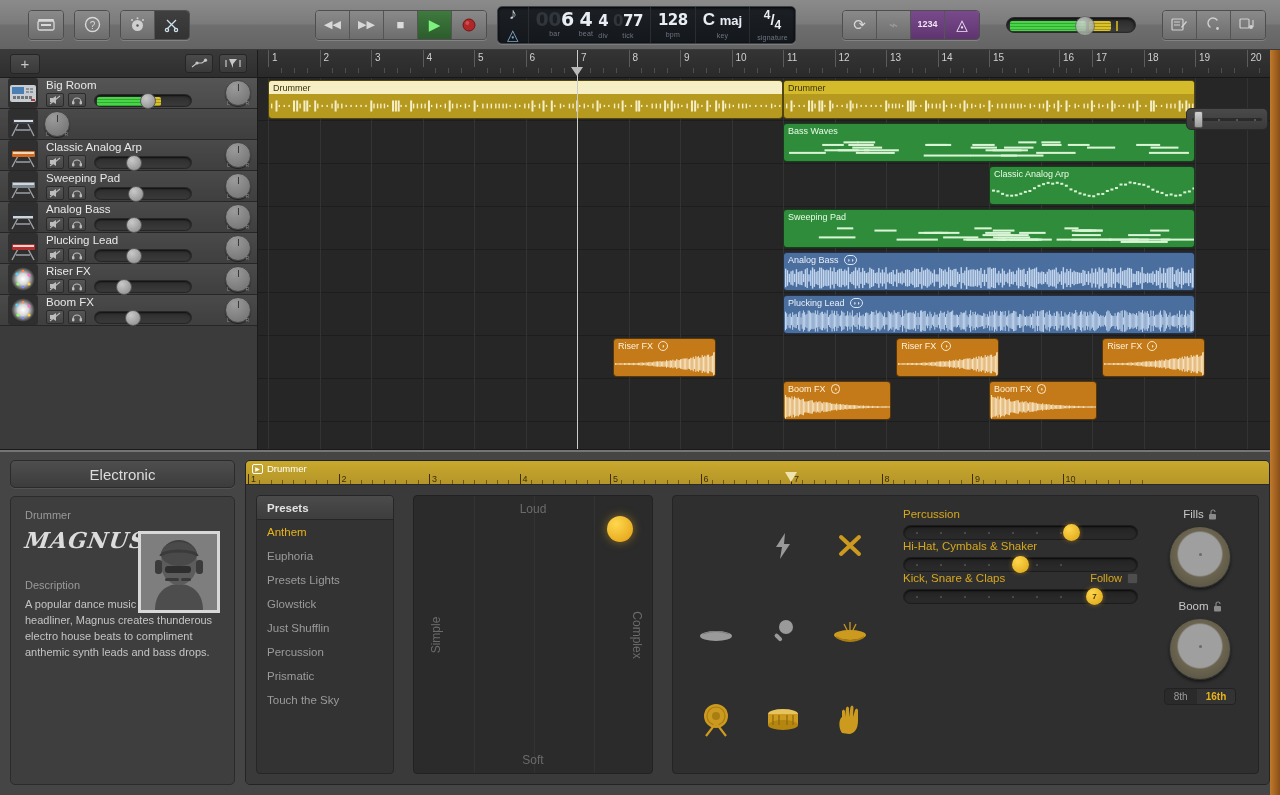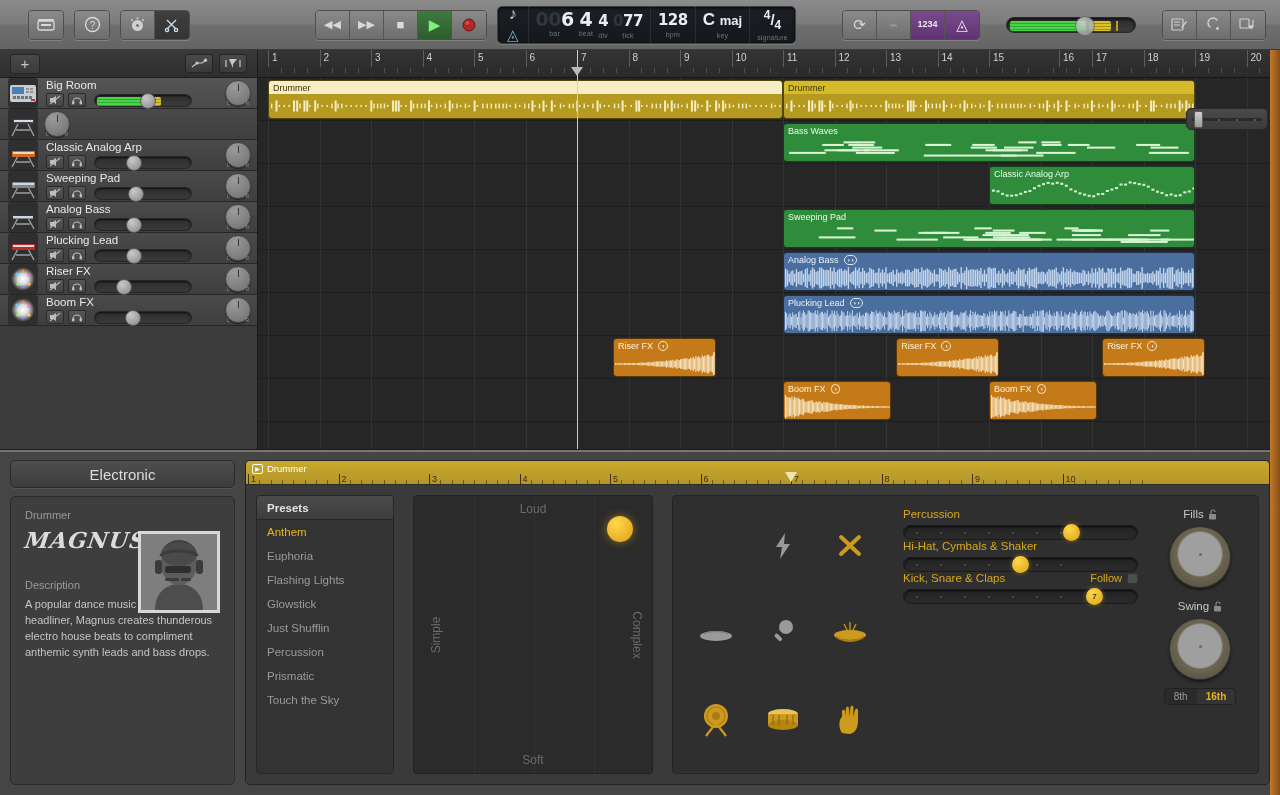--- a/index.html
+++ b/index.html
@@ -2390,21 +2390,21 @@
           <div class="edr-ph" style="left: 539px;"></div>
         </div>
 
       <div class="ed-body">
 
         <div class="presets">
           <div class="presets-hd">Presets</div>
           <div id="preset-items">
               <div class="preset-it sel">Anthem</div>
               <div class="preset-it">Euphoria</div>
-              <div class="preset-it">Flashing Lights</div>
+              <div class="preset-it">Presets Lights</div>
               <div class="preset-it">Glowstick</div>
               <div class="preset-it">Just Shufflin</div>
               <div class="preset-it">Percussion</div>
               <div class="preset-it">Prismatic</div>
               <div class="preset-it">Touch the Sky</div>
             </div>
         </div>
 
         <div class="xypad">
           <div class="xy-g" style="left:60px;top:0;bottom:0;width:1px"></div>
@@ -2539,21 +2539,21 @@
           <div class="knobcol">
             <div class="kn-lab">
               <span>Fills</span>
               <svg width="9" height="11" viewBox="0 0 9 11">
                   <rect x="1" y="5" width="7" height="5.5" rx="1" fill="#8a8a8a"></rect>
                   <path d="M3 5 L3 3 a2 2 0 0 1 4 0" fill="none" stroke="#8a8a8a" stroke-width="1.1"></path>
                 </svg>
             </div>
             <div class="big-knob"></div>
             <div class="kn-lab">
-              <span>Swing</span>
+              <span>Boom</span>
               <svg width="9" height="11" viewBox="0 0 9 11">
                   <rect x="1" y="5" width="7" height="5.5" rx="1" fill="#8a8a8a"></rect>
                   <path d="M3 5 L3 3 a2 2 0 0 1 4 0" fill="none" stroke="#8a8a8a" stroke-width="1.1"></path>
                 </svg>
             </div>
             <div class="big-knob" style="margin-bottom:6px"></div>
             <div class="seg">
               <div>8th</div>
               <div class="on">16th</div>
             </div>

